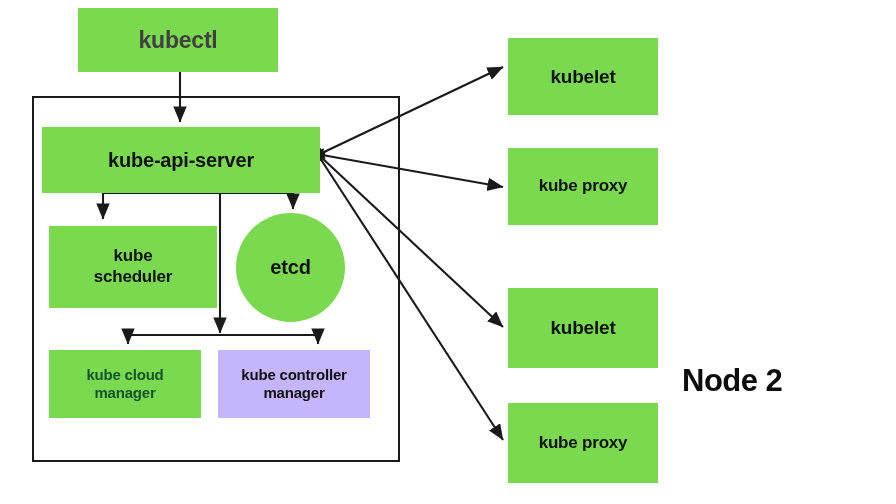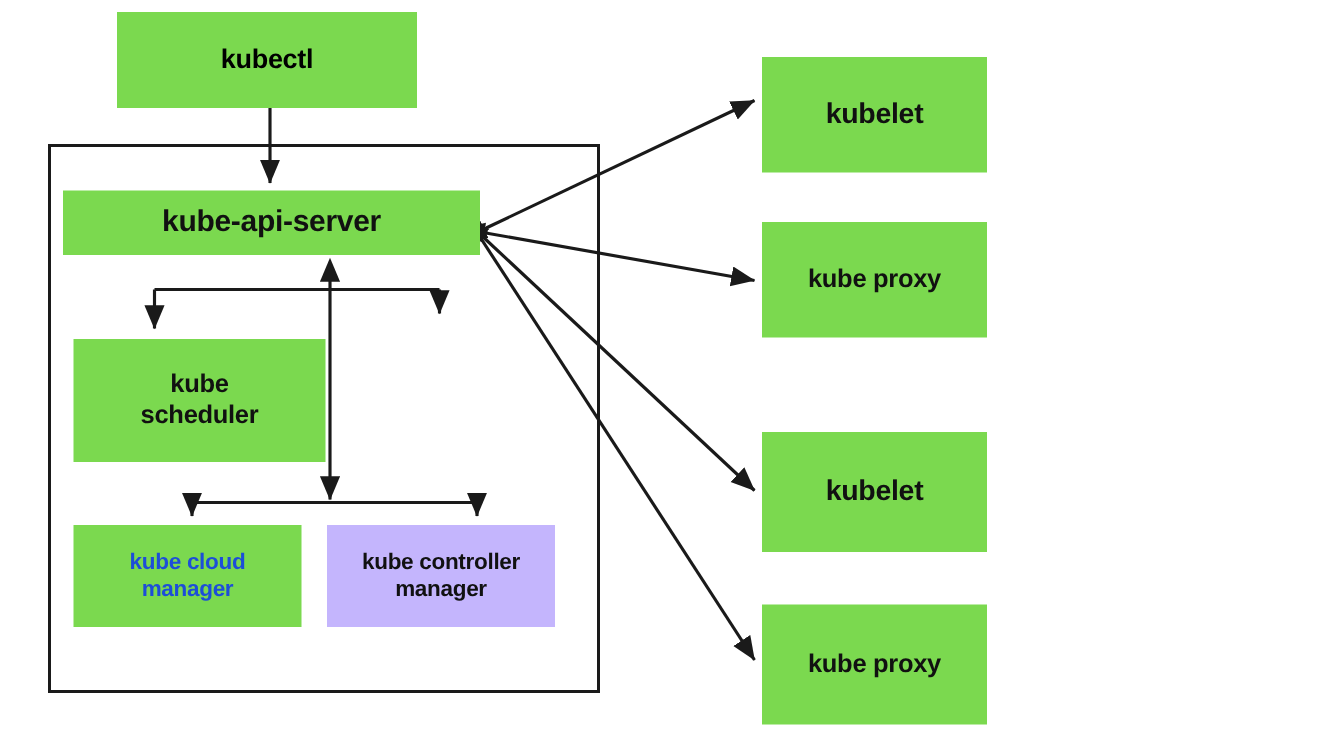--- a/index.html
+++ b/index.html
@@ -86,50 +86,54 @@
       <line x1="128" y1="335" x2="128" y2="344" marker-end="url(#ah)"></line>
       <line x1="318" y1="335" x2="318" y2="344" marker-end="url(#ah)"></line>
 
       <line x1="322" y1="153" x2="503" y2="67" marker-start="url(#ah-start)" marker-end="url(#ah)"></line>
       <line x1="322" y1="155" x2="503" y2="187" marker-start="url(#ah-start)" marker-end="url(#ah)"></line>
       <line x1="321" y1="157" x2="503" y2="327" marker-start="url(#ah-start)" marker-end="url(#ah)"></line>
       <line x1="320" y1="158" x2="503" y2="440" marker-start="url(#ah-start)" marker-end="url(#ah)"></line>
     </g>
   </svg>
 
-  <div class="node-box" style="left: 78px; top: 8px; width: 200px; height: 64px; background: rgb(123, 217, 79); color: #000000; font-size: 18px;">
+  <div class="node-box" style="left: 78px; top: 8px; width: 200px; height: 64px; background: rgb(123, 217, 79); color: #404040; font-size: 23px;">
     <span>kubectl</span>
   </div>
 
   <div class="group-frame" style="left: 32px; top: 96px; width: 368px; height: 366px; border-color: rgb(26, 26, 26);"></div>
 
-  <div class="node-box" style="left: 42px; top: 127px; width: 278px; height: 43px; background: rgb(123, 217, 79); color: rgb(17, 17, 17); font-size: 20px;">
+  <div class="node-box" style="left: 42px; top: 127px; width: 278px; height: 66px; background: rgb(123, 217, 79); color: rgb(17, 17, 17); font-size: 20px;">
     <span>kube-api-server</span>
   </div>
 
   <div class="node-box" style="left: 49px; top: 226px; width: 168px; height: 82px; background: rgb(123, 217, 79); color: rgb(17, 17, 17); font-size: 17px;">
     <span>kube<br>scheduler</span>
   </div>
 
+  <div class="node-box circle-box" style="left: 236px; top: 213px; width: 109px; height: 109px; background: rgb(123, 217, 79); color: rgb(17, 17, 17); font-size: 20px;">
+    <span>etcd</span>
+  </div>
 
-  <div class="node-box" style="left: 49px; top: 350px; width: 152px; height: 68px; background: rgb(123, 217, 79); color: #1d4ed8; font-size: 15px;">
+  <div class="node-box" style="left: 49px; top: 350px; width: 152px; height: 68px; background: rgb(123, 217, 79); color: #14532d; font-size: 15px;">
     <span>kube cloud<br>manager</span>
   </div>
 
   <div class="node-box" style="left: 218px; top: 350px; width: 152px; height: 68px; background: #c4b5fd; color: rgb(17, 17, 17); font-size: 15px;">
     <span>kube controller<br>manager</span>
   </div>
 
   <div class="node-box" style="left: 508px; top: 38px; width: 150px; height: 77px; background: rgb(123, 217, 79); color: rgb(17, 17, 17); font-size: 19px;">
     <span>kubelet</span>
   </div>
   <div class="node-box" style="left: 508px; top: 148px; width: 150px; height: 77px; background: rgb(123, 217, 79); color: rgb(17, 17, 17); font-size: 17px;">
     <span>kube proxy</span>
   </div>
 
   <div class="node-box" style="left: 508px; top: 288px; width: 150px; height: 80px; background: rgb(123, 217, 79); color: rgb(17, 17, 17); font-size: 19px;">
     <span>kubelet</span>
   </div>
   <div class="node-box" style="left: 508px; top: 403px; width: 150px; height: 80px; background: rgb(123, 217, 79); color: rgb(17, 17, 17); font-size: 17px;">
     <span>kube proxy</span>
   </div>
+  <div class="plain-label" style="left: 682px; top: 363px; font-size: 31px;">Node 2</div>
 
 </div>
 
 </body></html>

